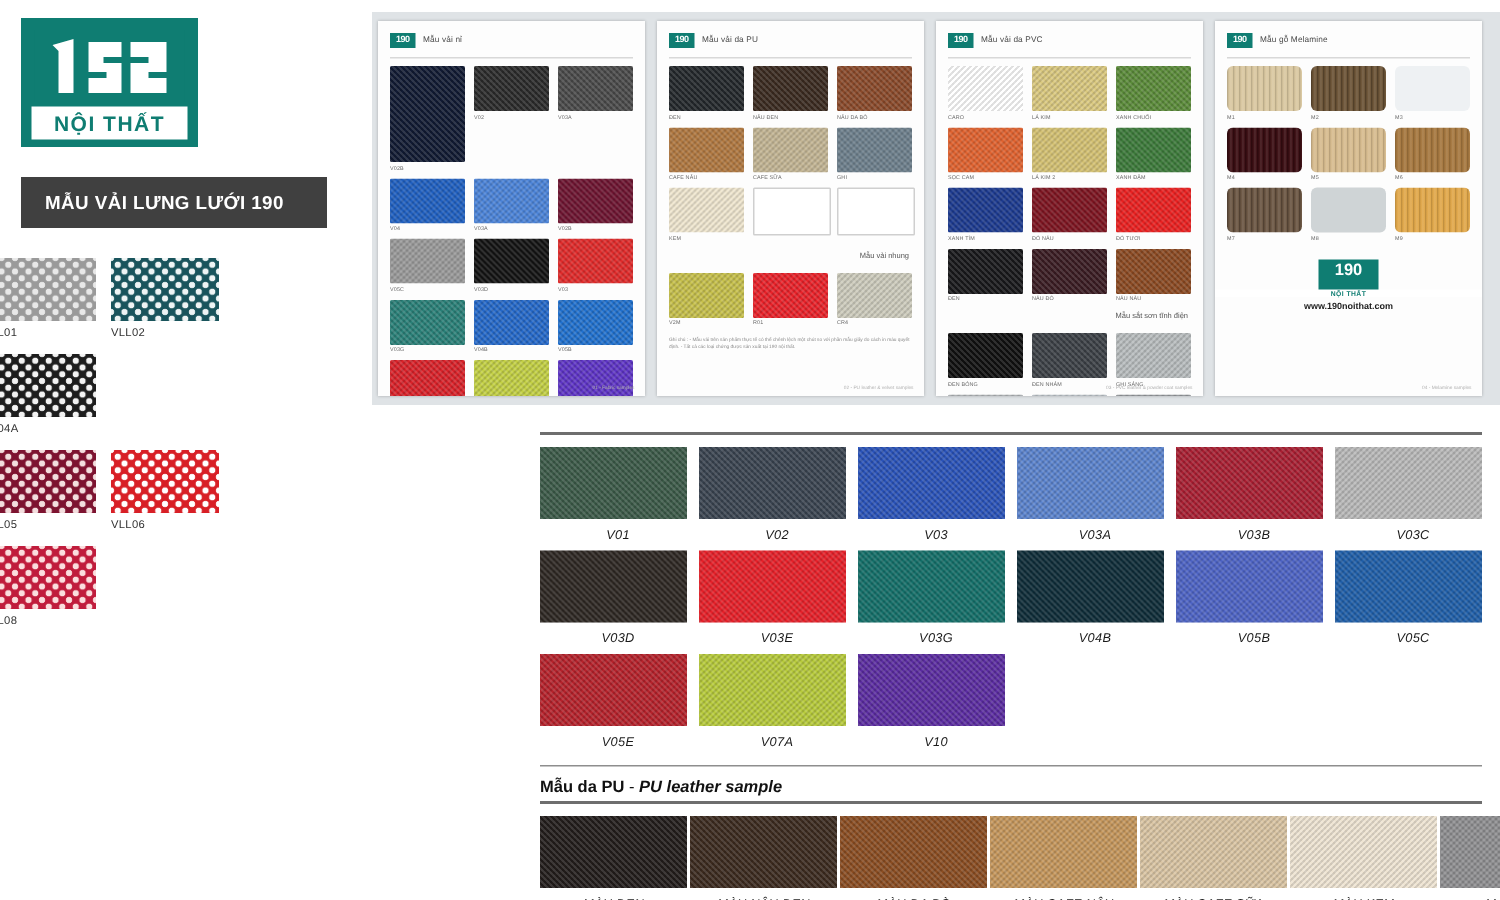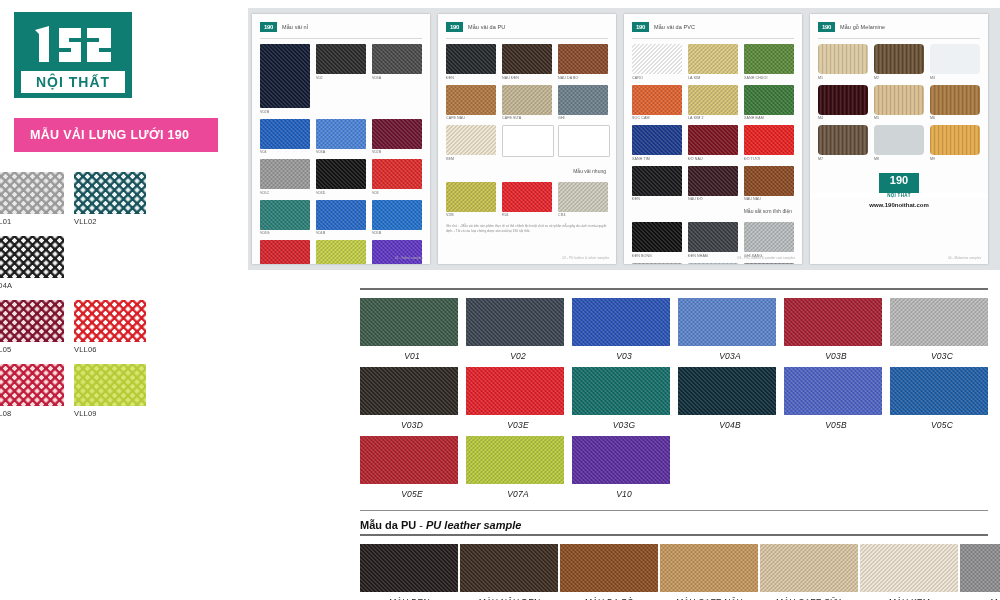--- a/index.html
+++ b/index.html
@@ -17,21 +17,21 @@
   .brand-logo{position:absolute;left:14px;top:12px;width:118px;height:86px;
       background:#0f7d72;border:2px solid #0f7d72;box-sizing:border-box;
       display:flex;flex-direction:column;align-items:center;justify-content:flex-start;}
   .logo-mark{width:100px;height:48px;margin-top:6px;position:relative;}
   .logo-mark svg{width:100%;height:100%;display:block;}
   .logo-name{width:104px;height:22px;margin-top:3px;background:#ffffff;
       color:#0f7d72;font-size:14px;font-weight:bold;letter-spacing:1px;
       display:flex;align-items:center;justify-content:center;line-height:1;}
 
   .banner{position:absolute;left:14px;top:118px;width:204px;height:34px;
-      background:#ec4899;display:flex;align-items:center;}
+      background:#404040;display:flex;align-items:center;}
   .banner-text{color:#fff;font-size:12.5px;font-weight:bold;letter-spacing:.3px;
       padding-left:16px;}
 
   .mesh-grid{position:absolute;left:-8px;top:172px;width:248px;}
   .mesh-row{display:flex;margin-bottom:10px;}
   .mesh-cell{width:78px;margin-right:4px;}
   .mesh-sw{width:72px;height:42px;position:relative;overflow:hidden;}
   .mesh-lb{font-size:7.5px;color:#333;margin-top:3px;text-align:left;letter-spacing:.2px;}
   .mesh-cell.first .mesh-lb{text-align:left;padding-left:2px;}
 
@@ -121,24 +121,20 @@
           <div class="mesh-cell">
             <div class="mesh-sw" style="background-color:#d81f26;background-image:radial-gradient(#ffffff 2.1px, transparent 2.3px),radial-gradient(#ffffff 2.1px, transparent 2.3px);background-size:9px 9px, 9px 9px;background-position:0 0, 4.5px 4.5px;"></div>
             <div class="mesh-lb">VLL06</div>
           </div>
         </div>
         <div class="mesh-row">
           <div class="mesh-cell first">
             <div class="mesh-sw" style="background-color:#c01c3c;background-image:radial-gradient(#fbdede 2.1px, transparent 2.3px),radial-gradient(#fbdede 2.1px, transparent 2.3px);background-size:9px 9px, 9px 9px;background-position:0 0, 4.5px 4.5px;"></div>
             <div class="mesh-lb">LL08</div>
           </div>
-          <div class="mesh-cell">
-            <div class="mesh-sw" style="background-color:#b6cb3a;background-image:radial-gradient(#d8e66f 2.1px, transparent 2.3px),radial-gradient(#d8e66f 2.1px, transparent 2.3px);background-size:9px 9px, 9px 9px;background-position:0 0, 4.5px 4.5px;"></div>
-            <div class="mesh-lb">VLL09</div>
-          </div>
         </div>
       </div>
   </div>
 
   <div class="catalog">
       <div class="cat-page" style="left: 4px;">
         <div class="cat-hd">
           <div class="minilogo">190</div>
           <div class="cat-title">Mẫu vải nỉ</div>
         </div>

